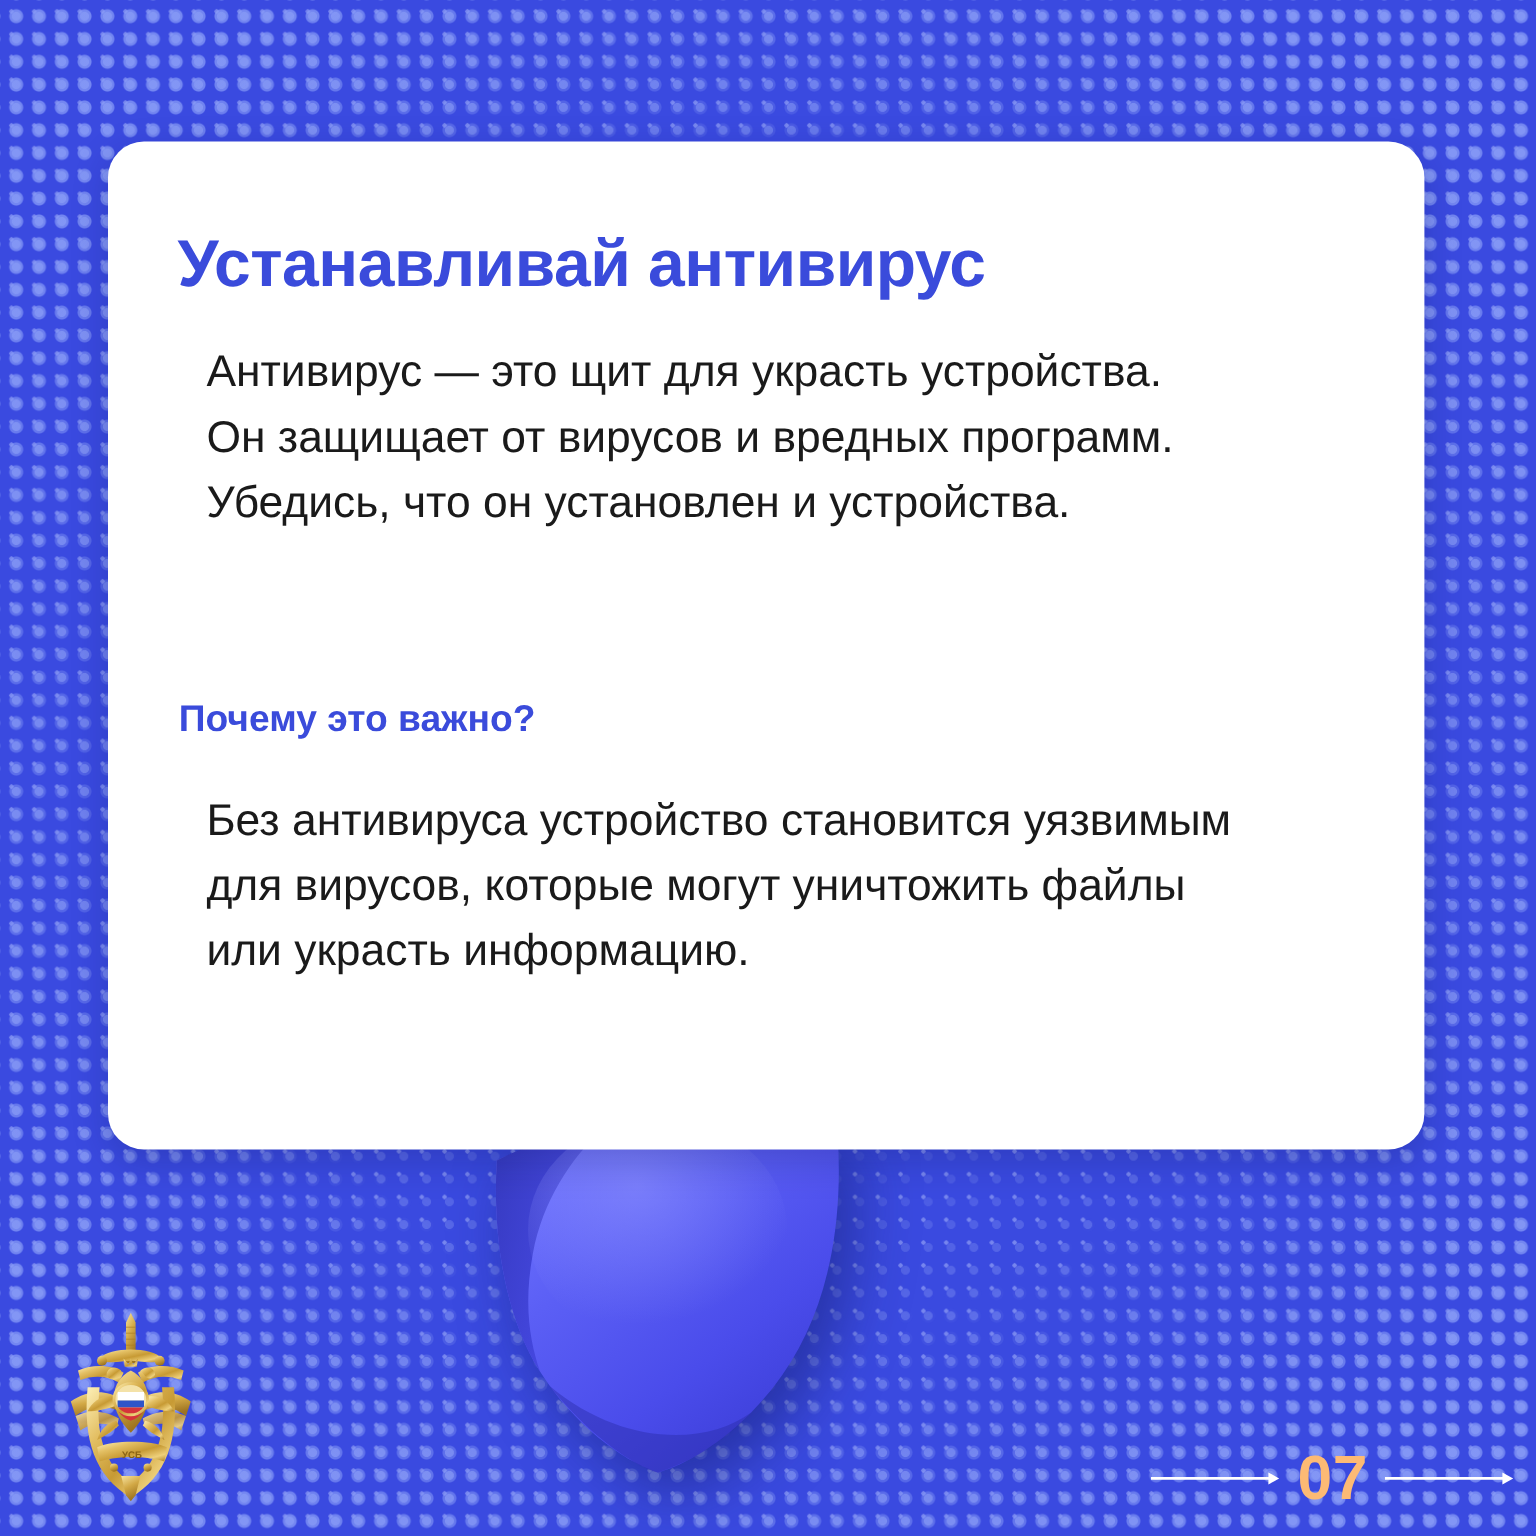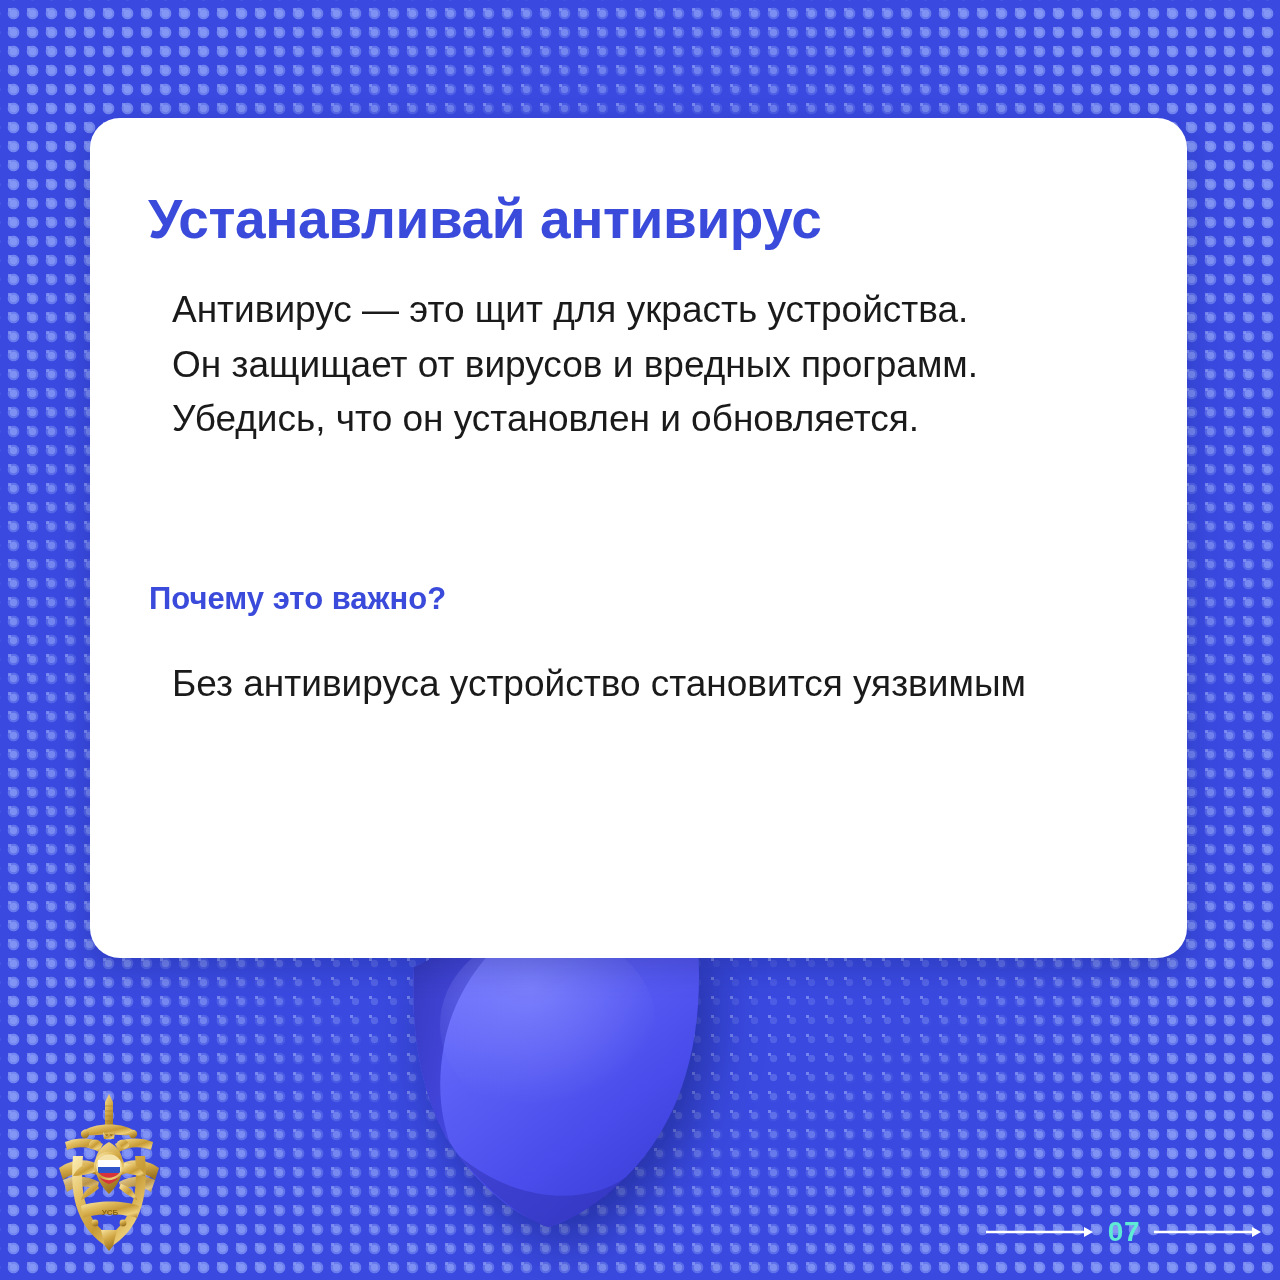--- a/index.html
+++ b/index.html
@@ -127,22 +127,22 @@
     right: 18px;
     bottom: 22px;
     height: 52px;
     display: flex;
     align-items: center;
     gap: 14px;
     z-index: 6;
   }
   .pager-arrow { display: block; }
   .pager-num {
-    color: #5eead4;
-    font-size: 28px;
+    color: #fdba74;
+    font-size: 52px;
     font-weight: bold;
     letter-spacing: 0.5px;
     line-height: 1;
   }
 </style>
 </head>
 <body>
 
 <div id="stage">
 
@@ -185,28 +185,29 @@
   </div>
 
   <div class="card">
     <div class="card-inner">
 
       <h1 class="title">Устанавливай антивирус</h1>
 
       <p class="para para-intro">
         <span>Антивирус — это щит для украсть устройства.</span><br>
         <span>Он защищает от вирусов и вредных программ.</span><br>
-        <span>Убедись, что он установлен и обновляется.</span>
+        <span>Убедись, что он установлен и устройства.</span>
       </p>
 
       <h2 class="subhead">Почему это важно?</h2>
 
       <p class="para para-why">
         <span>Без антивируса устройство становится уязвимым</span><br>
-        <br>
+        <span>для вирусов, которые могут уничтожить файлы</span><br>
+        <span>или украсть информацию.</span>
       </p>
 
     </div>
   </div>
 
   <div class="emblem">
     <svg viewBox="0 0 110 160" xmlns="http://www.w3.org/2000/svg" aria-hidden="true">
       <defs>
         <linearGradient id="gold" x1="0" y1="0" x2="1" y2="1">
           <stop offset="0%" stop-color="#fdf0b8"></stop>

